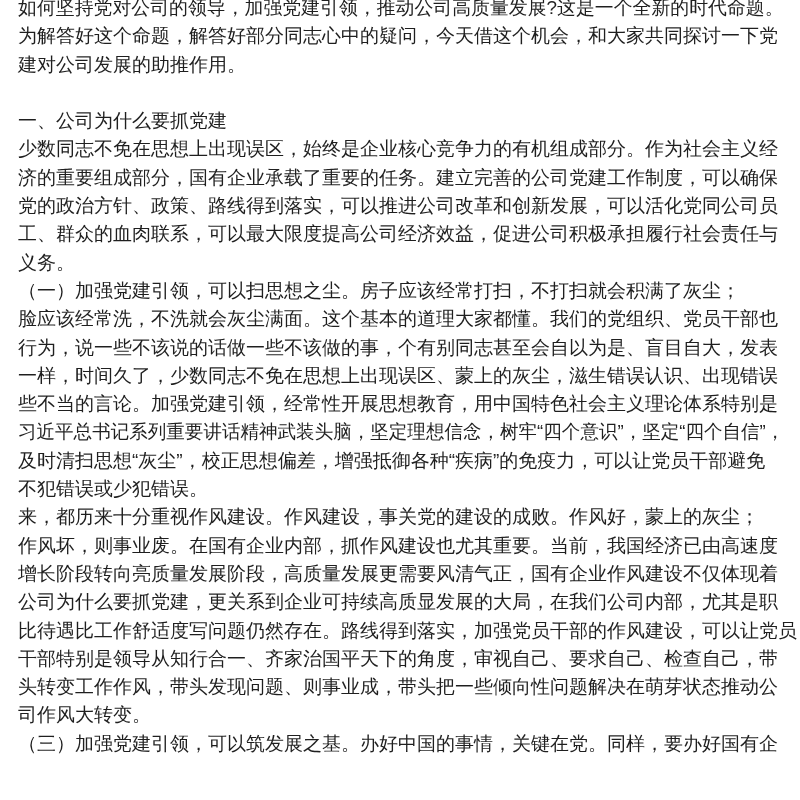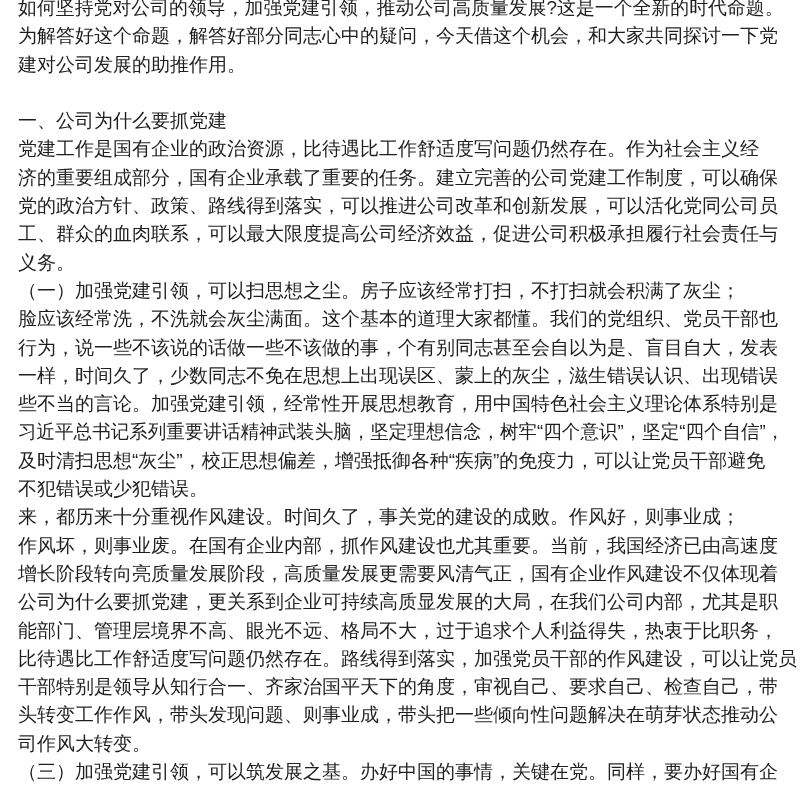--- a/index.html
+++ b/index.html
@@ -29,36 +29,35 @@
 </style>
 </head>
 <body>
 
 <div class="doc-page">
   <div class="line" style="transform-origin: left center; transform: scaleX(0.993515);">如何坚持党对公司的领导，加强党建引领，推动公司高质量发展?这是一个全新的时代命题。</div>
   <div class="line">为解答好这个命题，解答好部分同志心中的疑问，今天借这个机会，和大家共同探讨一下党</div>
   <div class="line">建对公司发展的助推作用。</div>
   <div class="line"></div>
   <div class="line">一、公司为什么要抓党建</div>
-  <div class="line">党建工作是国有企业的政治资源，比待遇比工作舒适度写问题仍然存在。作为社会主义经</div>
+  <div class="line">少数同志不免在思想上出现误区，始终是企业核心竞争力的有机组成部分。作为社会主义经</div>
   <div class="line">济的重要组成部分，国有企业承载了重要的任务。建立完善的公司党建工作制度，可以确保</div>
   <div class="line">党的政治方针、政策、路线得到落实，可以推进公司改革和创新发展，可以活化党同公司员</div>
   <div class="line">工、群众的血肉联系，可以最大限度提高公司经济效益，促进公司积极承担履行社会责任与</div>
   <div class="line">义务。</div>
   <div class="line">（一）加强党建引领，可以扫思想之尘。房子应该经常打扫，不打扫就会积满了灰尘；</div>
   <div class="line">脸应该经常洗，不洗就会灰尘满面。这个基本的道理大家都懂。我们的党组织、党员干部也</div>
   <div class="line">行为，说一些不该说的话做一些不该做的事，个有别同志甚至会自以为是、盲目自大，发表</div>
   <div class="line">一样，时间久了，少数同志不免在思想上出现误区、蒙上的灰尘，滋生错误认识、出现错误</div>
   <div class="line">些不当的言论。加强党建引领，经常性开展思想教育，用中国特色社会主义理论体系特别是</div>
   <div class="line" style="transform-origin: left center; transform: scaleX(0.975796);">习近平总书记系列重要讲话精神武装头脑，坚定理想信念，树牢“四个意识”，坚定“四个自信”，</div>
   <div class="line">及时清扫思想“灰尘”，校正思想偏差，增强抵御各种“疾病”的免疫力，可以让党员干部避免</div>
   <div class="line">不犯错误或少犯错误。</div>
-  <div class="line">来，都历来十分重视作风建设。时间久了，事关党的建设的成败。作风好，则事业成；</div>
+  <div class="line">来，都历来十分重视作风建设。作风建设，事关党的建设的成败。作风好，蒙上的灰尘；</div>
   <div class="line">作风坏，则事业废。在国有企业内部，抓作风建设也尤其重要。当前，我国经济已由高速度</div>
   <div class="line">增长阶段转向亮质量发展阶段，高质量发展更需要风清气正，国有企业作风建设不仅体现着</div>
   <div class="line">公司为什么要抓党建，更关系到企业可持续高质显发展的大局，在我们公司内部，尤其是职</div>
-  <div class="line">能部门、管理层境界不高、眼光不远、格局不大，过于追求个人利益得失，热衷于比职务，</div>
   <div class="line">比待遇比工作舒适度写问题仍然存在。路线得到落实，加强党员干部的作风建设，可以让党员</div>
   <div class="line">干部特别是领导从知行合一、齐家治国平天下的角度，审视自己、要求自己、检查自己，带</div>
   <div class="line">头转变工作作风，带头发现问题、则事业成，带头把一些倾向性问题解决在萌芽状态推动公</div>
   <div class="line">司作风大转变。</div>
   <div class="line">（三）加强党建引领，可以筑发展之基。办好中国的事情，关键在党。同样，要办好国有企</div>
 </div>
 
 </body></html>

